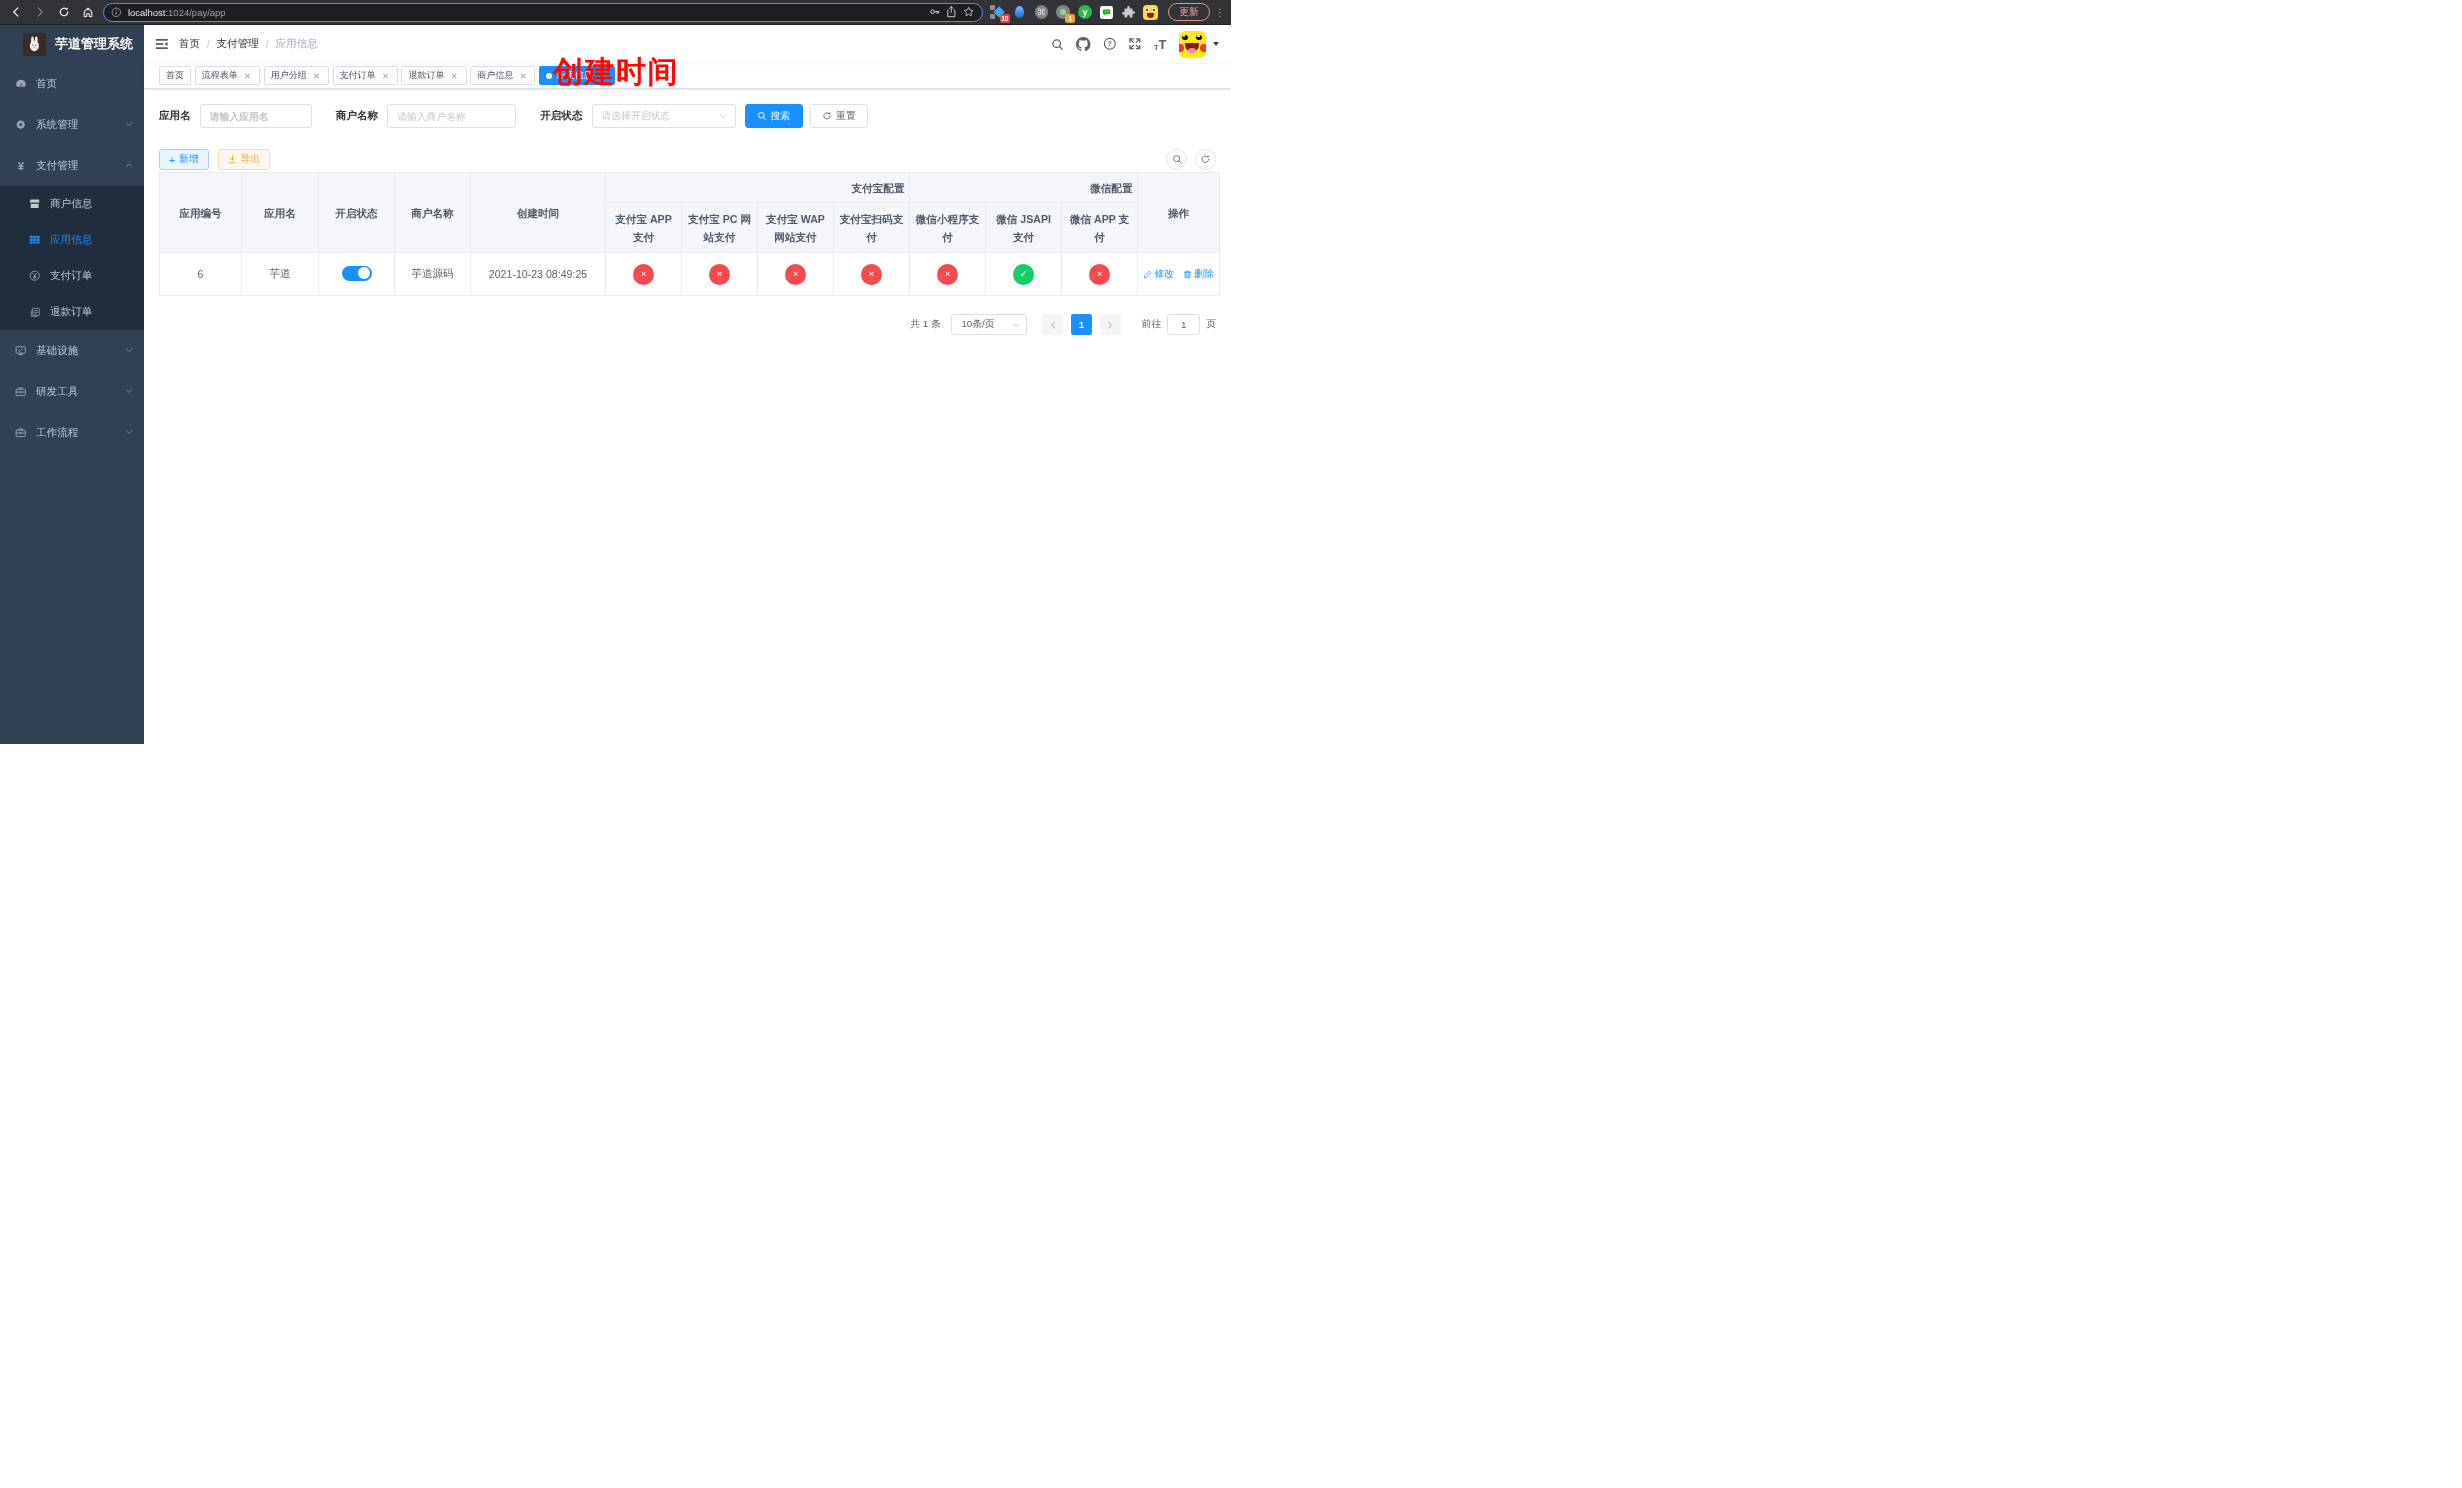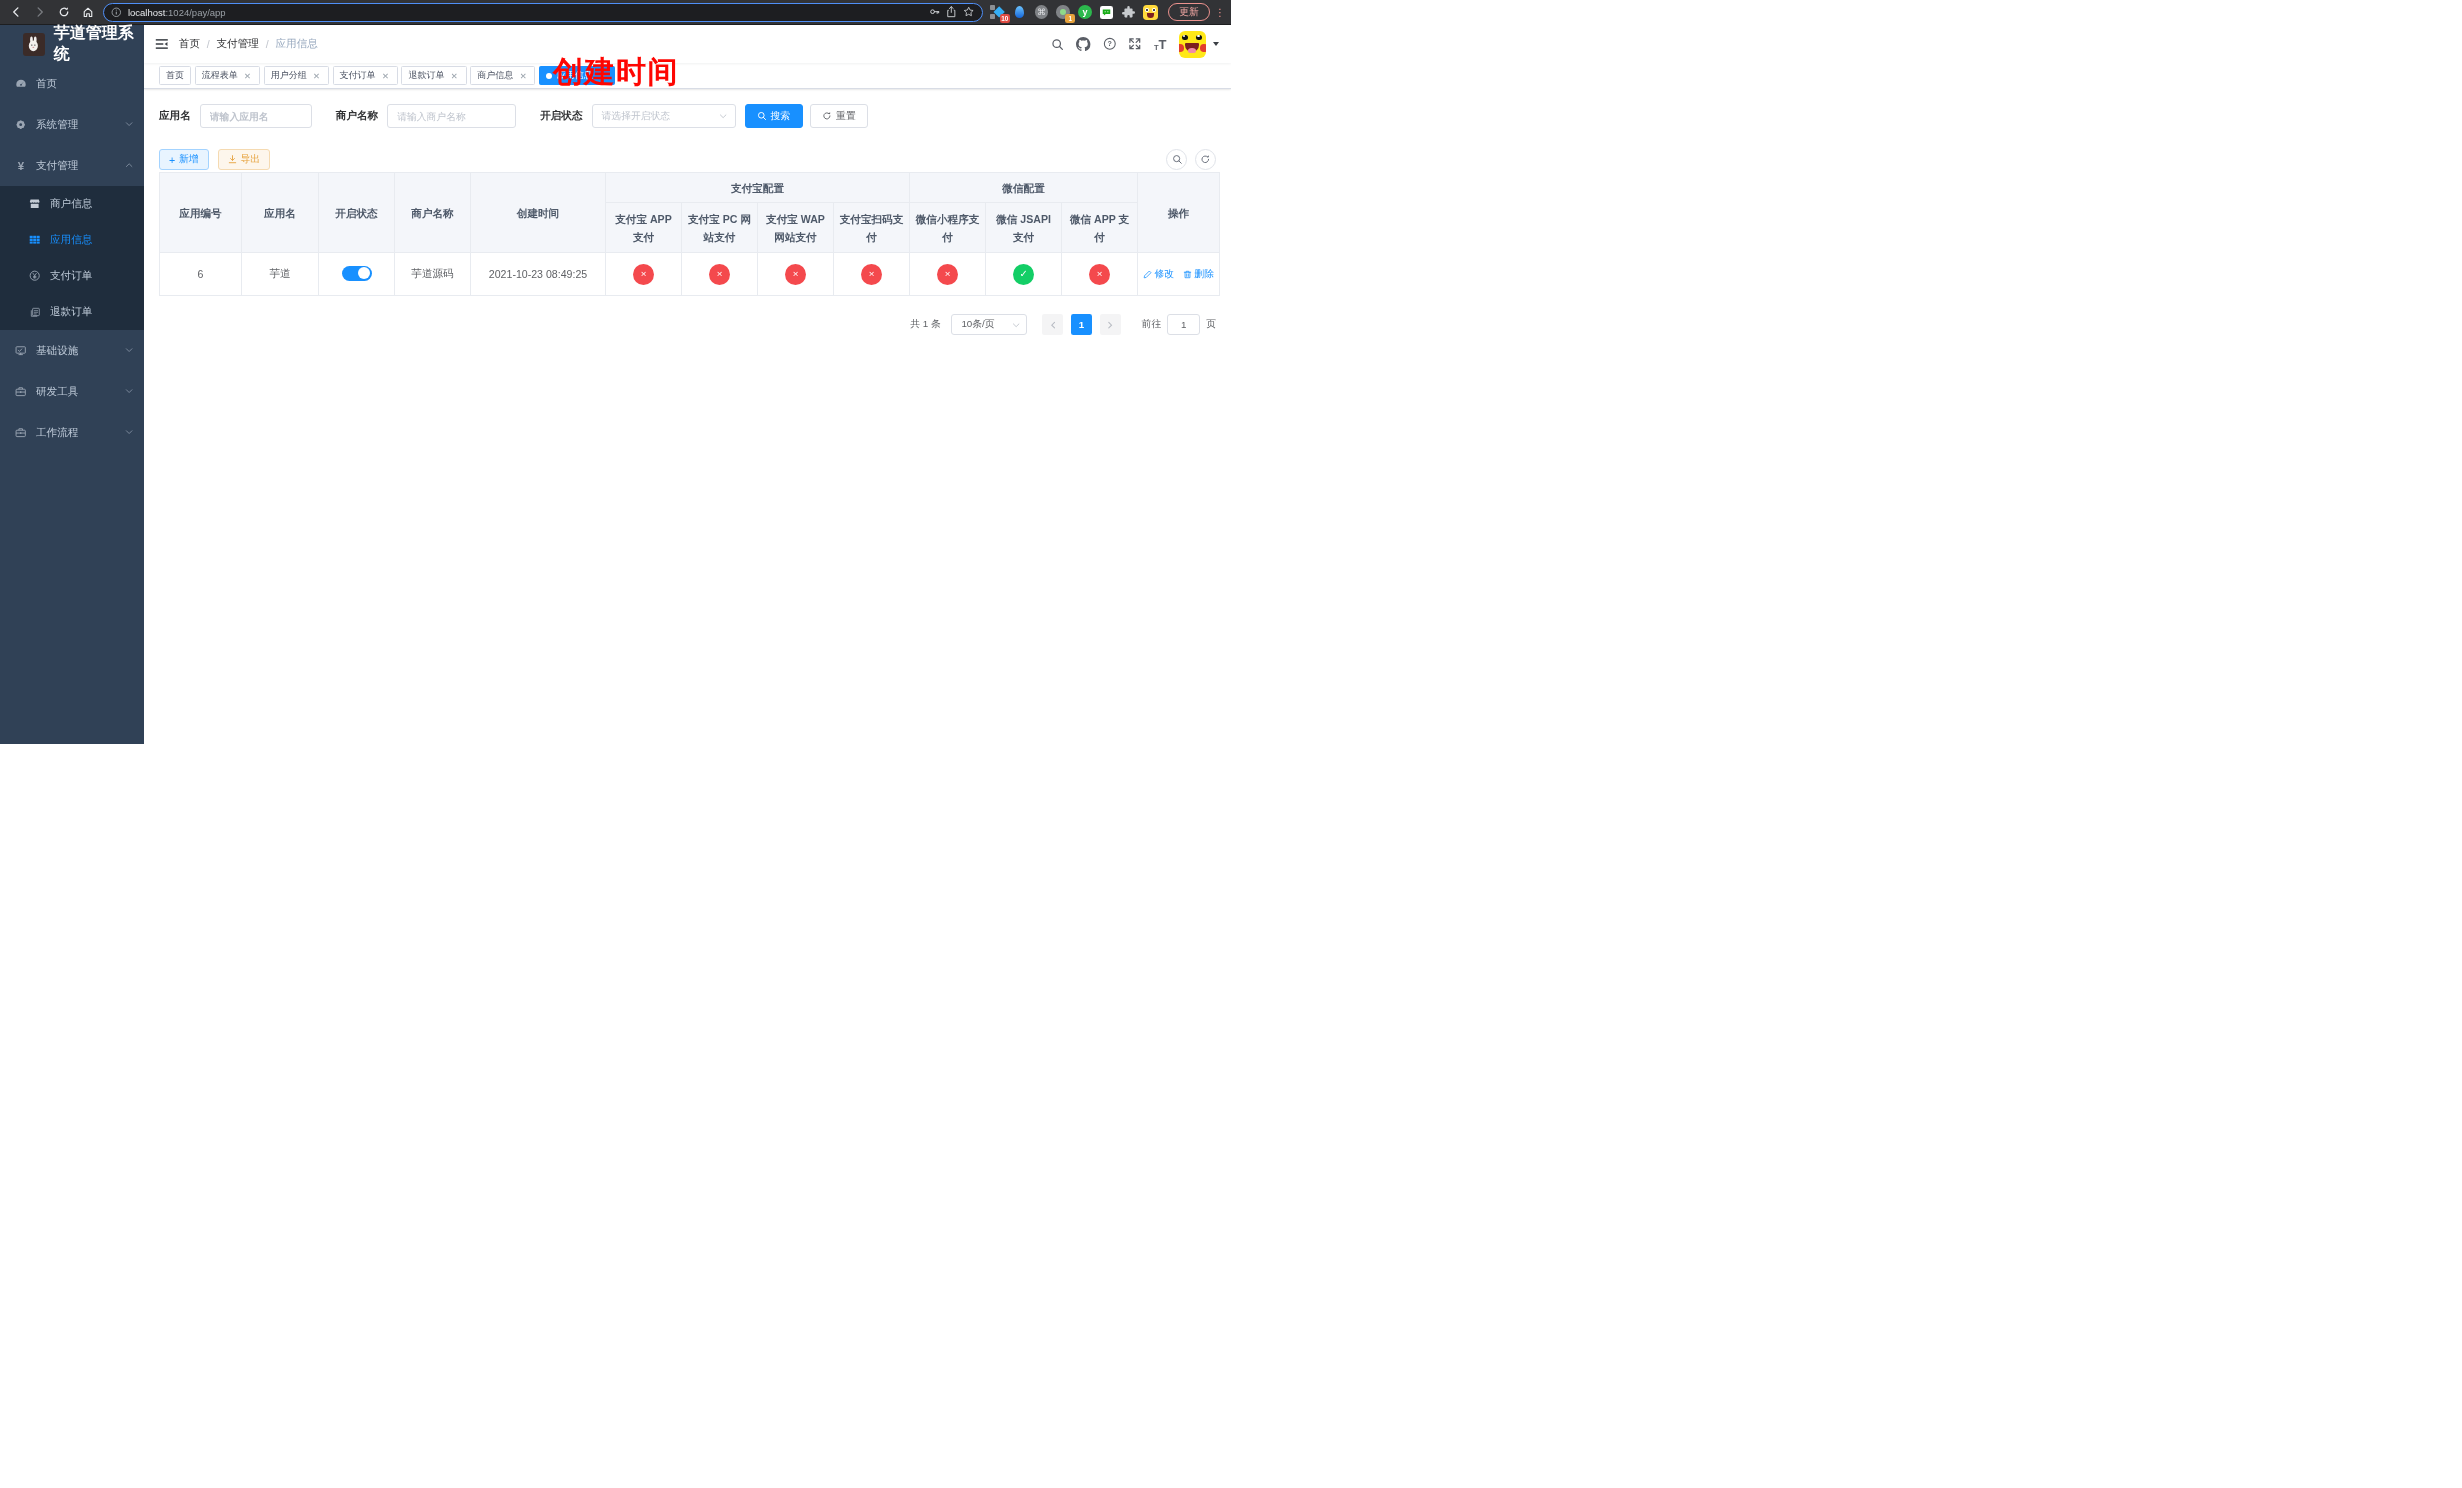--- a/index.html
+++ b/index.html
@@ -43,21 +43,21 @@
     border-radius:0 0 7.6px 7.6px; }
   .update-btn { border:0.8px solid #ec928e; color:#f4a9a5; border-radius:9.8px; height:18px; padding:0 10px;
     font-size:9.8px; display:flex; align-items:center; margin-left:3px; background:transparent; }
   .kebab { color:#f0928c; font-size:10.6px; letter-spacing:0; width:10.6px; text-align:center; }
 
   
   .app { display:flex; height:719px; }
   .sidebar { width:144px; background:#304156; color:#bfcbd9; flex:0 0 auto; display:flex; flex-direction:column; }
   .logo-row { height:38px; display:flex; align-items:center; padding-left:23px; gap:9px; }
   .logo-img { width:23px; height:23px; border-radius:3px; background:#3b2b28; display:flex; align-items:center; justify-content:center; }
-  .logo-title { color:#fff; font-weight:bold; font-size:16px;font-family:Liberation Mono, monospace; }
+  .logo-title { color:#fff; font-weight:bold; font-size:13px;font-family:Liberation Mono, monospace; }
   .menu-item { height:41px; display:flex; align-items:center; padding:0 10.6px 0 15px; gap:9px; font-size:10.6px; cursor:pointer; }
   .menu-item .lbl { flex:1 1 auto; }
   .menu-item .mi { width:12px; display:flex; justify-content:center; color:#9aa5b3; }
   .submenu { background:#1f2d3d; }
   .submenu .menu-item { height:36px; padding-left:29px; }
   .menu-item.active { color:#1890ff; }
   .menu-item.active .mi { color:#1890ff; }
   .chev { color:#7c8b9d; display:flex; }
 
   .main { flex:1 1 auto; display:flex; flex-direction:column; min-width:0; background:#fff; position:relative; }
@@ -120,21 +120,21 @@
   .btn-add { background:#e8f4ff; border:0.8px solid #a3d3ff; color:#1890ff; margin-right:9px; }
   .btn-export { background:#fdf6ec; border:0.8px solid #f5dab1; color:#e6a23c; }
   .toolbar-right { margin-left:auto; display:flex; align-items:center; gap:7.6px; }
   .circ-btn { width:21px; height:21px; border-radius:50%; border:0.8px solid #e0e3e9; background:#fff;
     display:flex; align-items:center; justify-content:center; color:#5f6672; cursor:pointer; }
 
   
   table.grid { border-collapse:collapse; table-layout:fixed; width:1057px; margin-top:2.3px; font-size:10.6px; }
   .grid th, .grid td { border:0.8px solid #e8ebf0; text-align:center; vertical-align:middle; }
   .grid thead th { background:#f4f6fa; color:#4e5969; font-weight:600; padding:3px 4.5px; line-height:1.7; }
-  .grid thead tr.r1 th.group { height:30px; }
+  .grid thead tr.r1 th.group { height:30px;text-align:right; }
   .grid thead tr.r2 th { height:50px; }
   .grid tbody td { height:43px; color:#606266; background:#fff; }
   .cfg { width:21px; height:21px; border-radius:50%; display:inline-flex; align-items:center;
     justify-content:center; color:#fff; font-size:9.8px; line-height:1; }
   .cfg.off { background:#f4494d; }
   .cfg.on { background:#13ce66; }
   .switch { width:30px; height:15px; border-radius:7.6px; background:#1890ff; position:relative; display:inline-block; cursor:pointer; }
   .switch .knob { position:absolute; top:1.5px; right:1.5px; width:12px; height:12px; border-radius:50%; background:#fff; }
   .op-link { color:#1890ff; font-size:9.8px; display:inline-flex; align-items:center; gap:2.3px; cursor:pointer; }
   .op-link + .op-link { margin-left:9px; }

